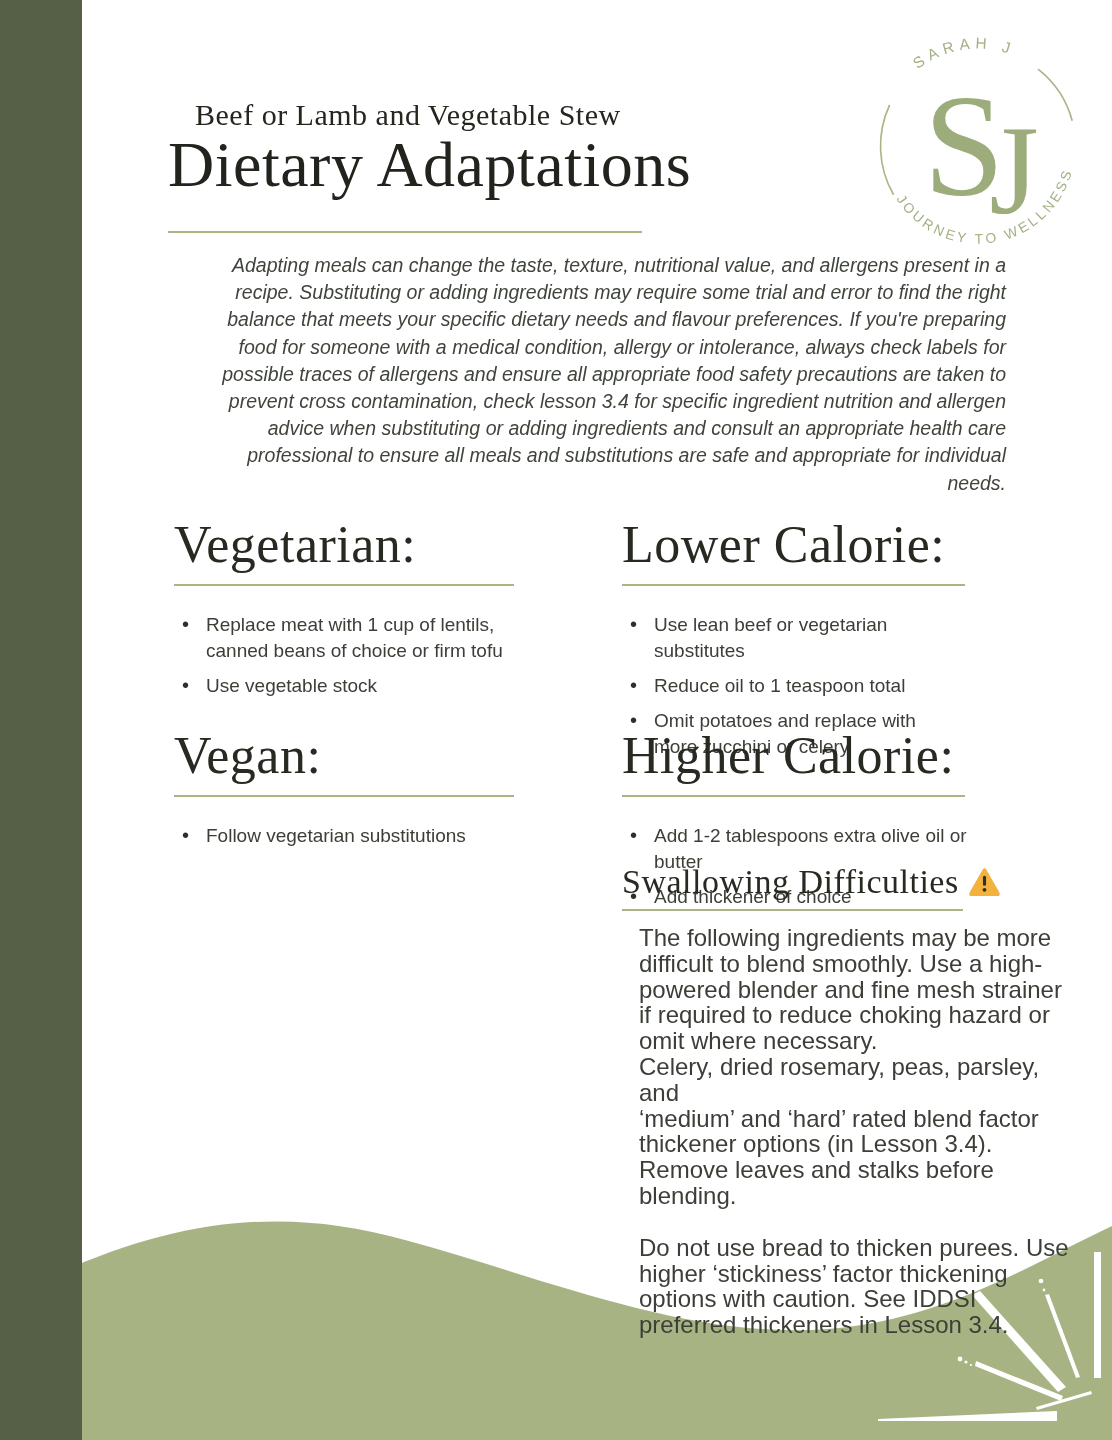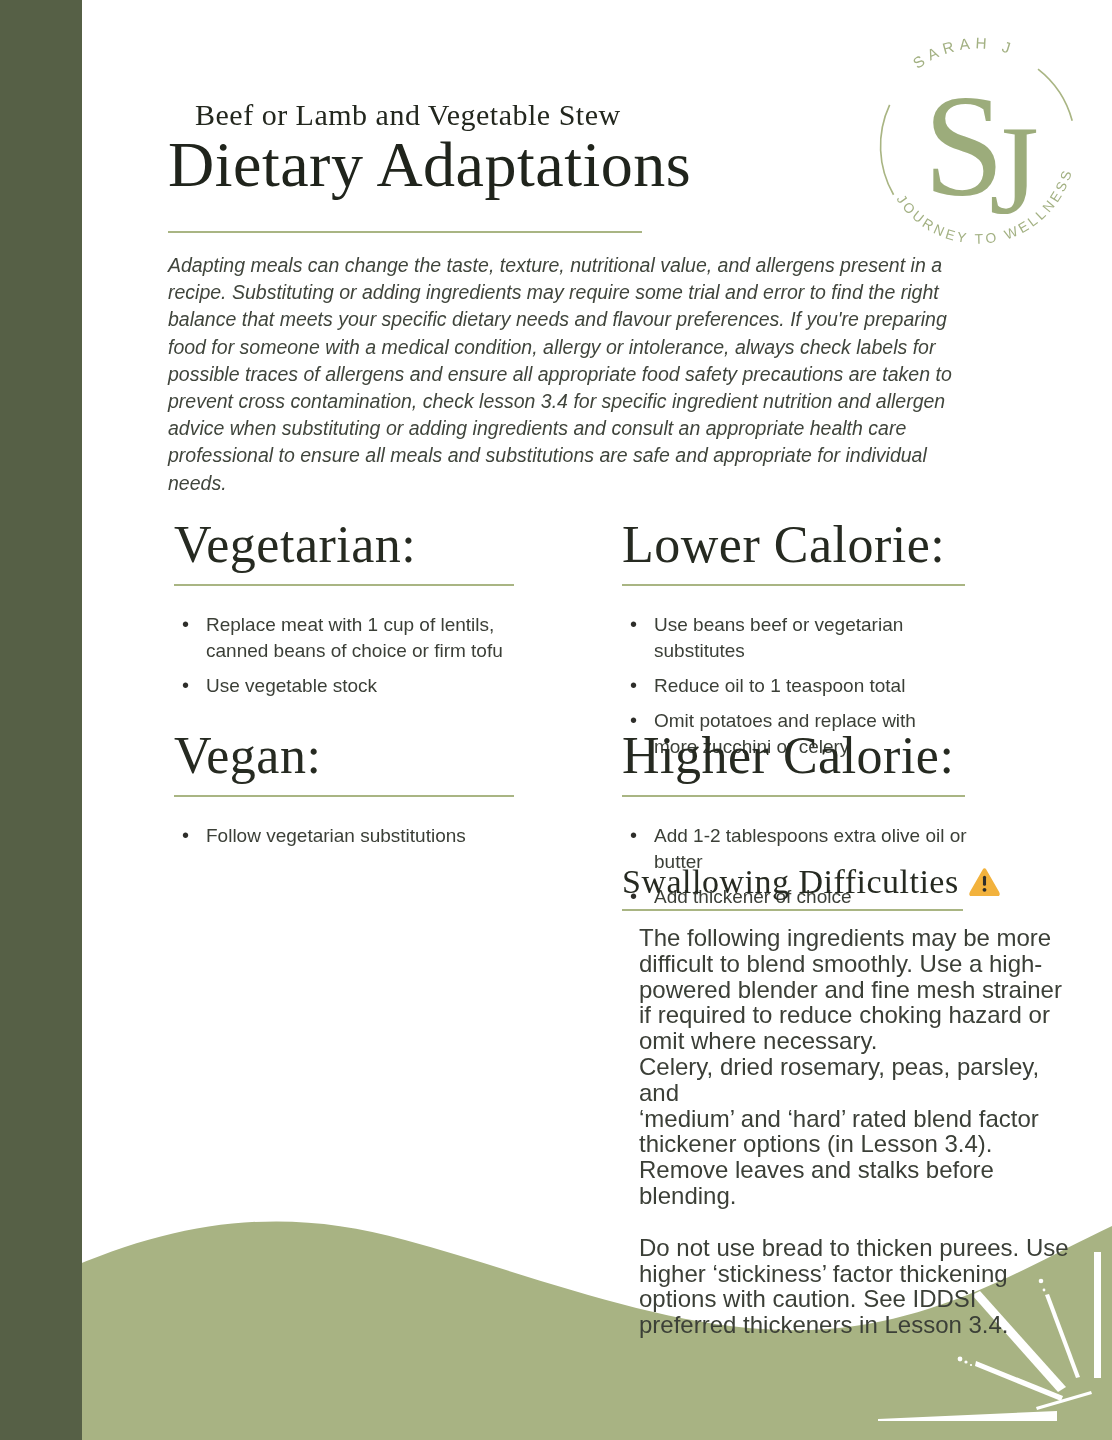--- a/index.html
+++ b/index.html
@@ -21,20 +21,21 @@
     font-family:"Liberation Serif",serif;font-weight:400;font-size:64px;color:#20241c;letter-spacing:.5px;
   }
   .title-rule{position:absolute;left:168px;top:231px;width:474px;height:2px;background:#a9b583;}
 
   .logo{position:absolute;left:860px;top:28px;width:236px;height:236px;}
 
   .intro{
     position:absolute;left:168px;top:252px;width:838px;margin:0;
     font-style:italic;font-size:19.5px;line-height:27.2px;color:#40453c;
     white-space:pre-line;
+    text-align:right;
   }
 
   .section{position:absolute;}
   .section h2{
     margin:0;font-family:"Liberation Serif",serif;font-weight:400;
     font-size:52px;color:#262a21;letter-spacing:.5px;
   }
   .section .rule{height:2px;background:#a9b583;margin-top:10px;}
   .section ul{list-style:none;margin:26px 0 0 0;padding:0 0 0 32px;}
   .section li{
@@ -135,21 +136,21 @@
       <div class="rule"></div>
       <ul>
         <li>Follow vegetarian substitutions</li>
       </ul>
     </section>
 
     <section class="section sec-lower">
       <h2>Lower Calorie:</h2>
       <div class="rule"></div>
       <ul>
-        <li>Use beans beef or vegetarian substitutes</li>
+        <li>Use lean beef or vegetarian substitutes</li>
         <li>Reduce oil to 1 teaspoon total</li>
         <li>Omit potatoes and replace with more zucchini or celery</li>
       </ul>
     </section>
 
     <section class="section sec-higher">
       <h2>Higher Calorie:</h2>
       <div class="rule"></div>
       <ul>
         <li>Add 1-2 tablespoons extra olive oil or butter</li>

